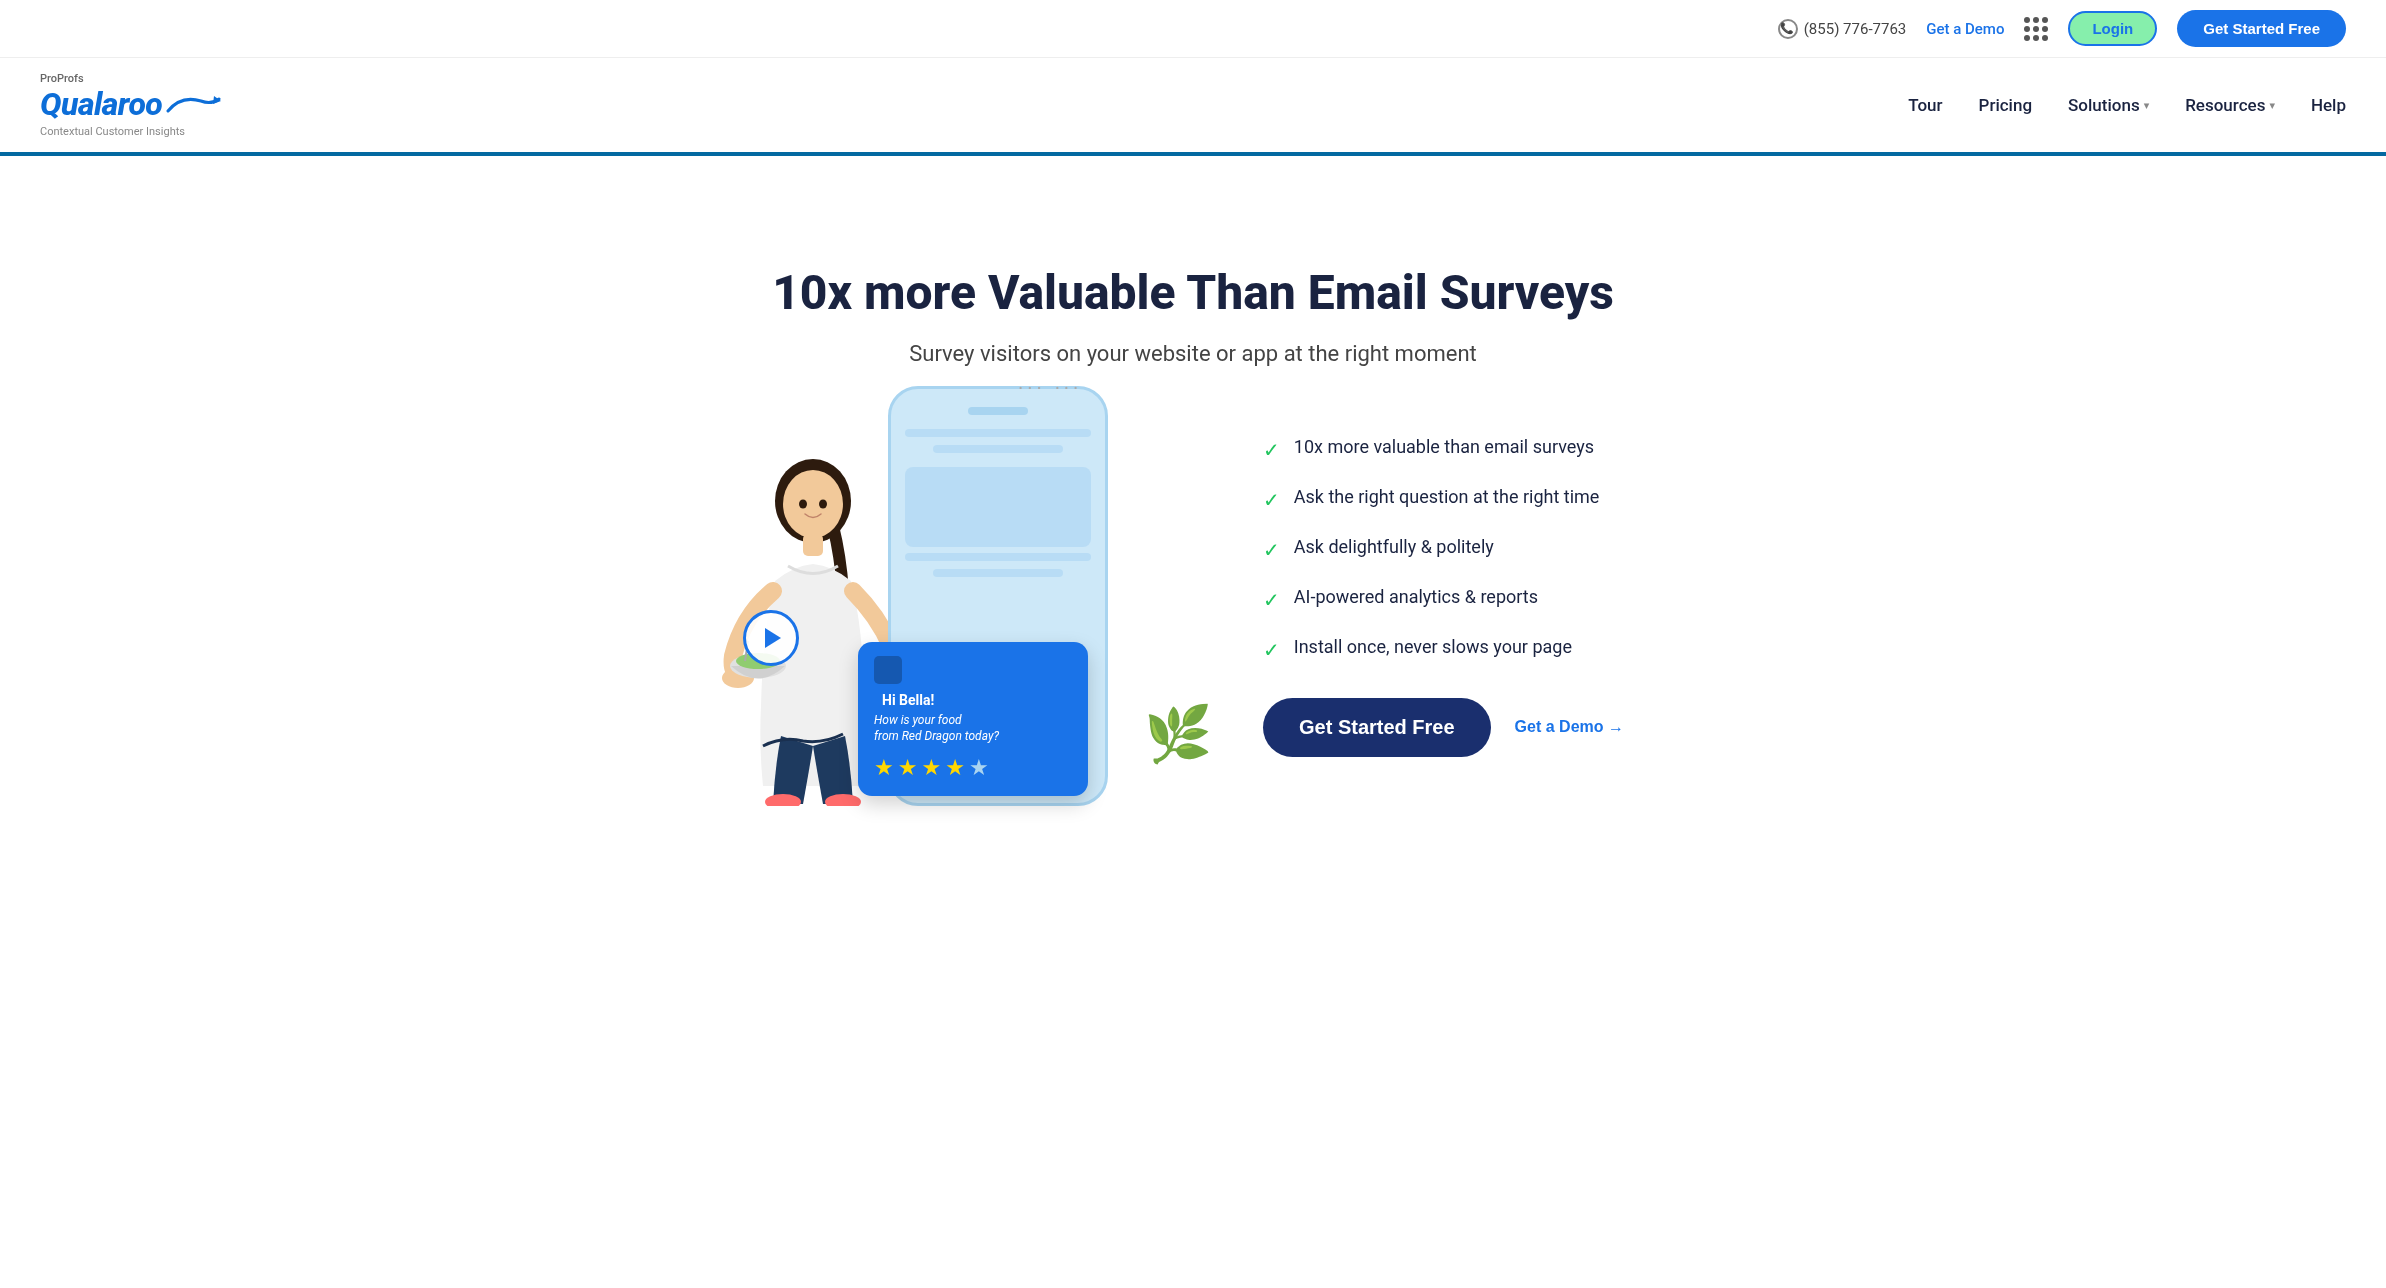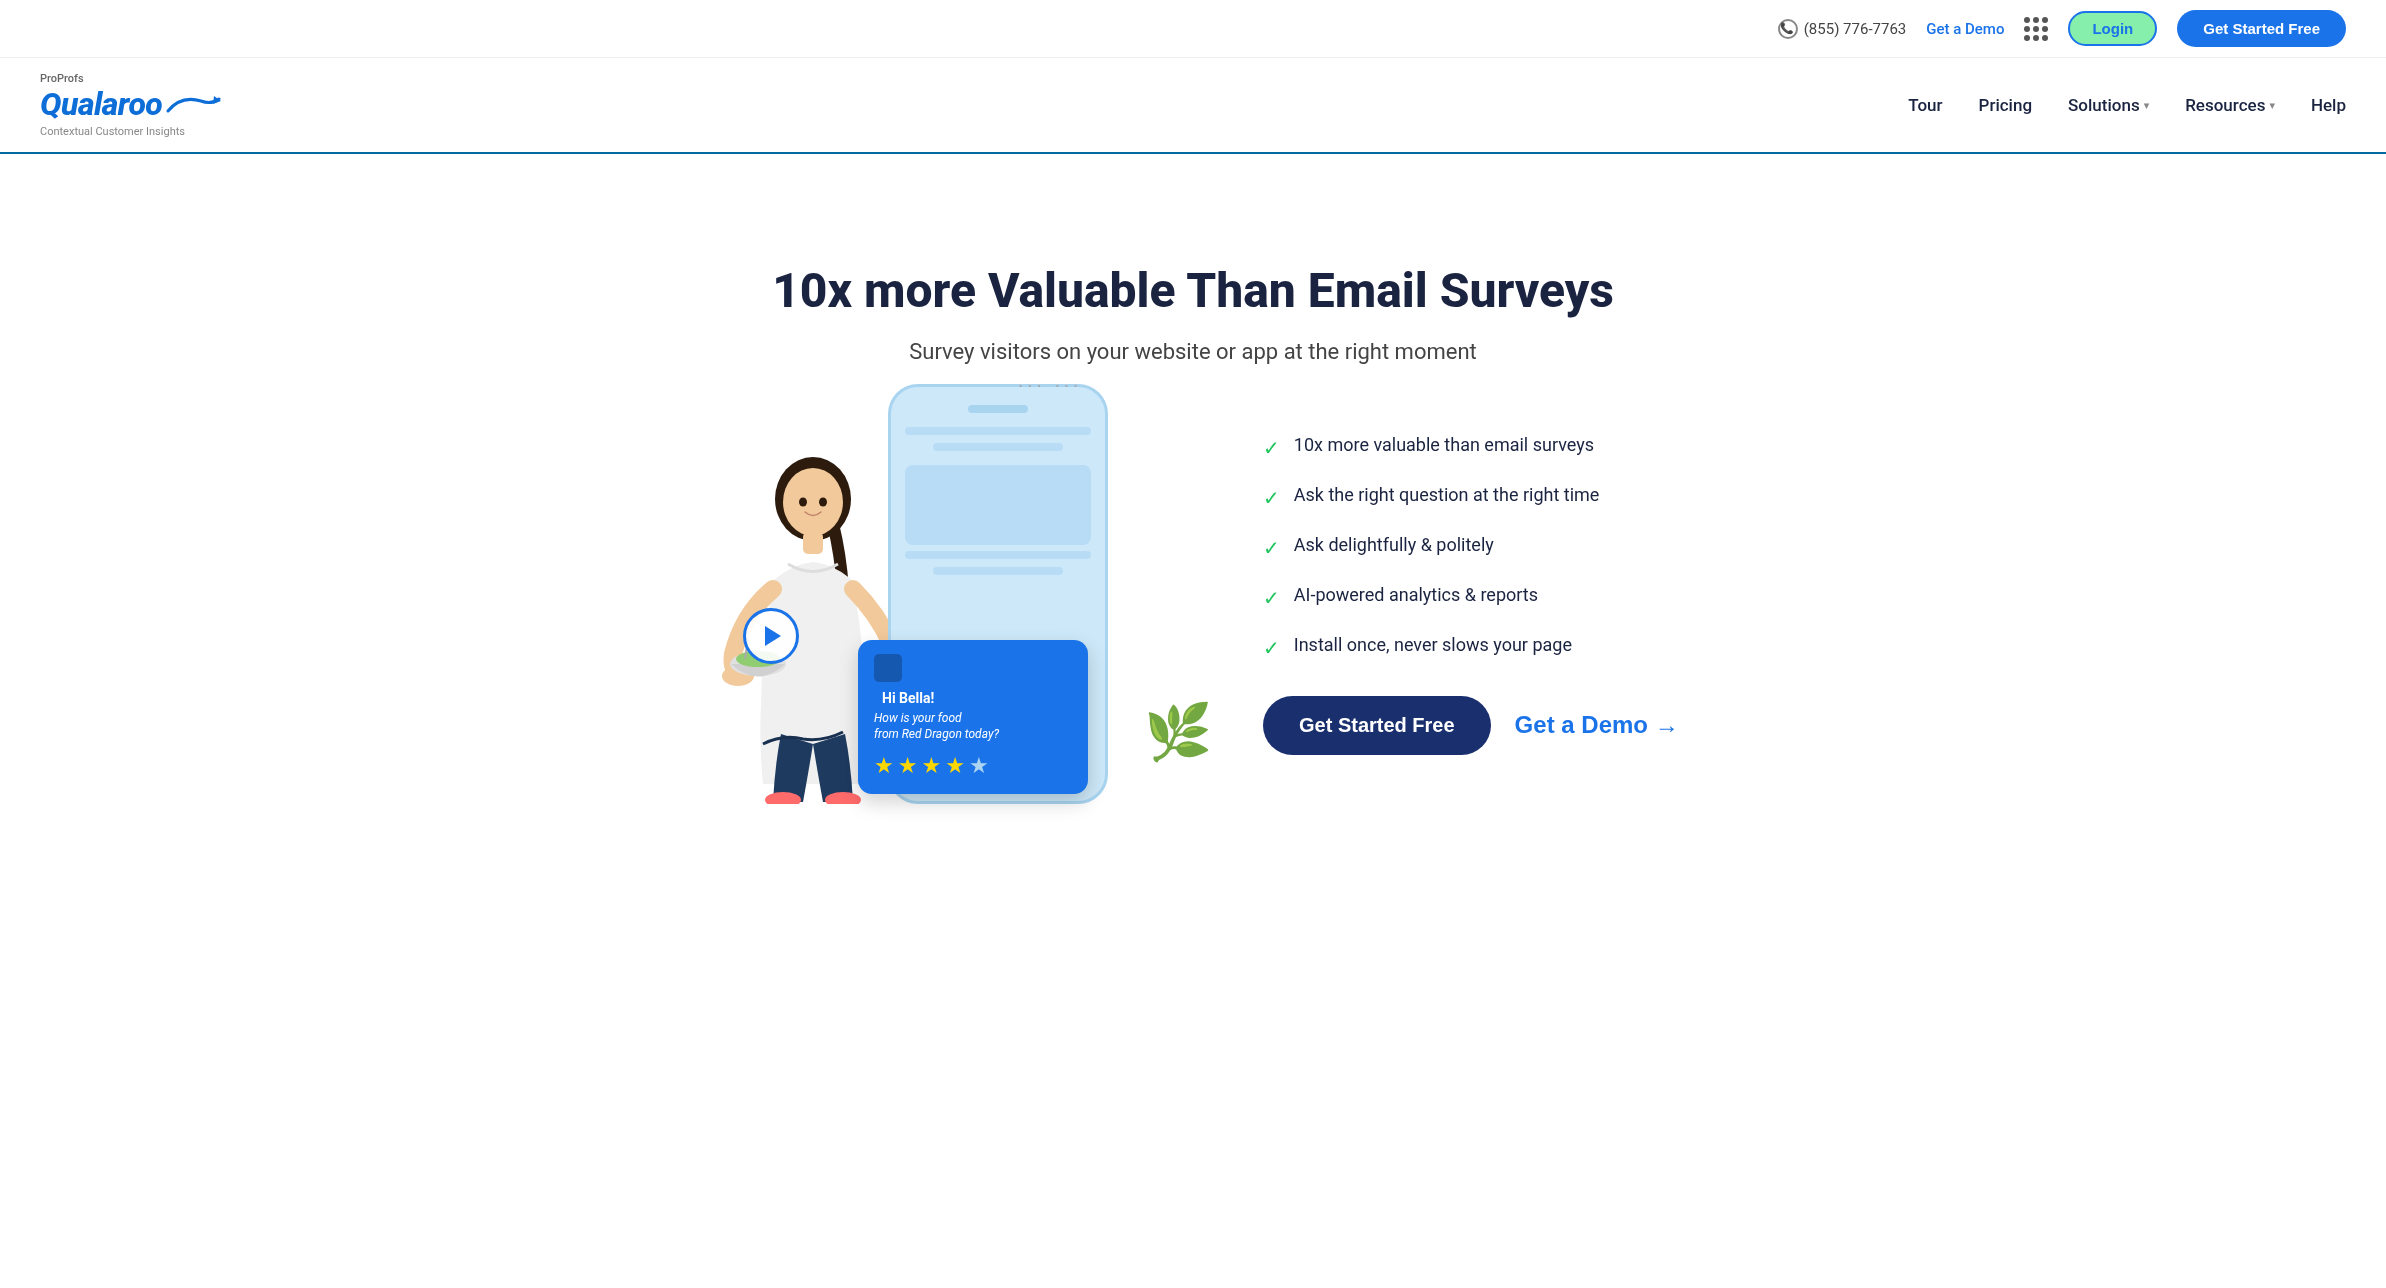--- a/index.html
+++ b/index.html
@@ -69,21 +69,21 @@
       font-weight: 700;
       cursor: pointer;
     }
 
     
     .nav {
       display: flex;
       align-items: center;
       justify-content: space-between;
       padding: 14px 40px;
-      border-bottom: 2px solid #0369a1;
+      border-bottom: 4px solid #0369a1;
     }
     .logo-area {
       display: flex;
       flex-direction: column;
     }
     .logo-brand-row {
       display: flex;
       align-items: center;
       gap: 6px;
     }
@@ -329,21 +329,21 @@
       border: none;
       border-radius: 30px;
       padding: 18px 36px;
       font-size: 20px;
       font-weight: 700;
       cursor: pointer;
       white-space: nowrap;
     }
     .btn-demo-hero {
       color: #1a73e8;
-      font-size: 24px;
+      font-size: 16px;
       font-weight: 600;
       cursor: pointer;
       display: flex;
       align-items: center;
       gap: 6px;
       background: none;
       border: none;
     }
 
     

